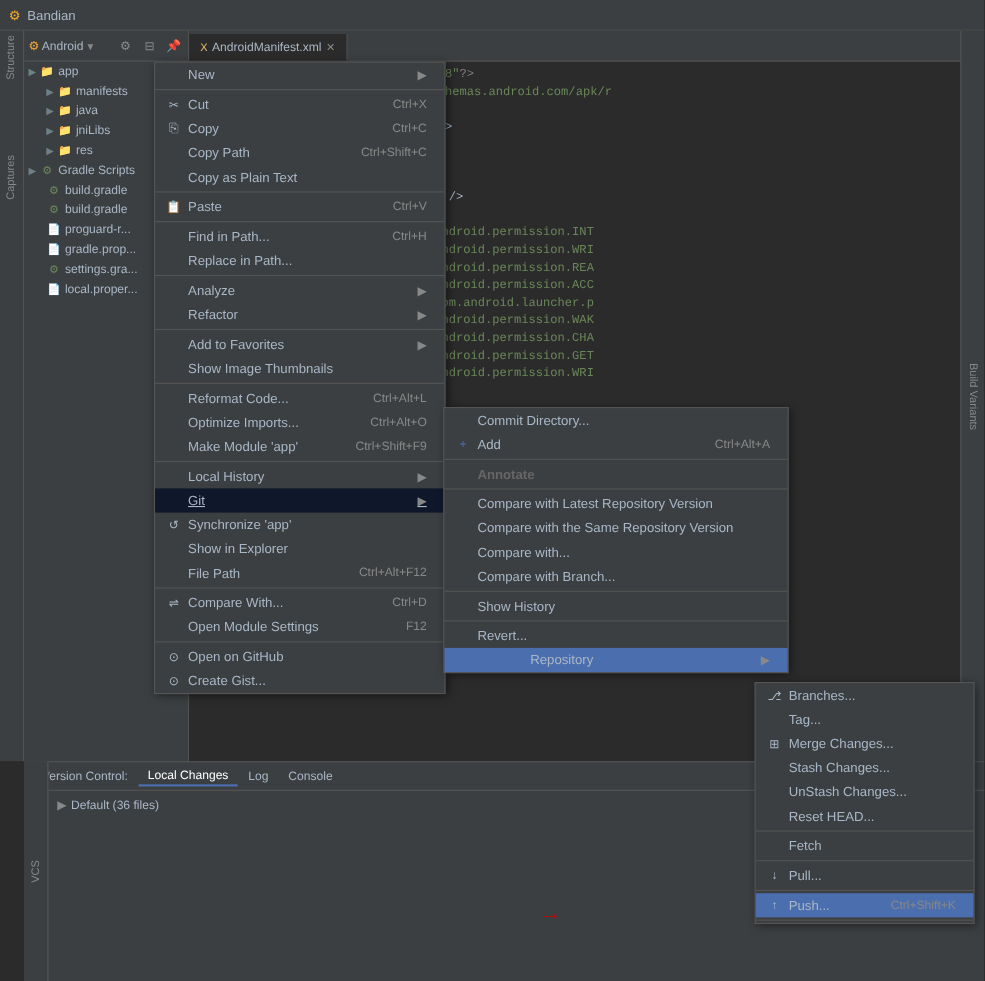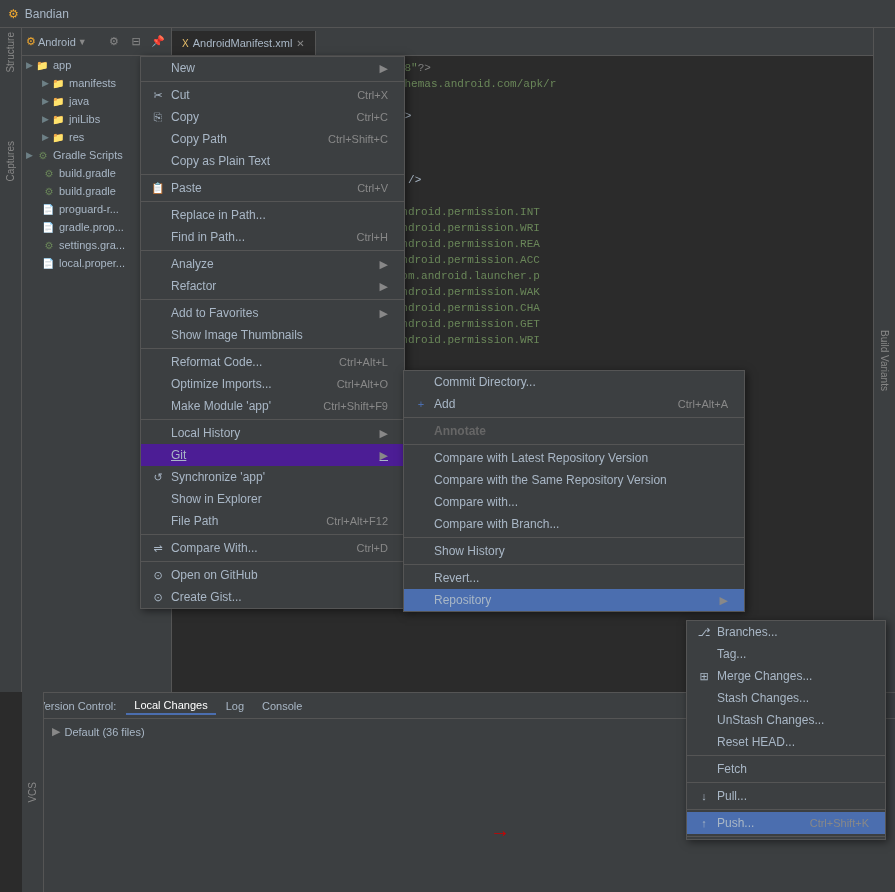--- a/index.html
+++ b/index.html
@@ -171,21 +171,21 @@
       height: 1px;
       background: #555;
       margin: 2px 0;
     }
 
     
     .submenu-git {
       position: absolute;
       top: 370px;
       left: 403px;
-      width: 342px;
+      width: 314px;
       background: #3c3f41;
       border: 1px solid #555;
       box-shadow: 2px 2px 8px rgba(0,0,0,0.5);
       z-index: 101;
       font-size: 12px;
     }
 
     
     .submenu-repo {
       position: absolute;
@@ -485,27 +485,27 @@
   </div>
   <div class="menu-separator"></div>
   <div class="menu-item">
     <span class="menu-item-icon">📋</span>
     <span class="menu-item-label">Paste</span>
     <span class="menu-item-shortcut">Ctrl+V</span>
   </div>
   <div class="menu-separator"></div>
   <div class="menu-item">
     <span class="menu-item-icon"></span>
-    <span class="menu-item-label">Replace in Path...</span>
-  </div>
-  <div class="menu-item">
-    <span class="menu-item-icon"></span>
     <span class="menu-item-label">Find in Path...</span>
     <span class="menu-item-shortcut">Ctrl+H</span>
   </div>
+  <div class="menu-item">
+    <span class="menu-item-icon"></span>
+    <span class="menu-item-label">Replace in Path...</span>
+  </div>
   <div class="menu-separator"></div>
   <div class="menu-item">
     <span class="menu-item-icon"></span>
     <span class="menu-item-label">Analyze</span>
     <span class="menu-item-arrow">▶</span>
   </div>
   <div class="menu-item">
     <span class="menu-item-icon"></span>
     <span class="menu-item-label">Refactor</span>
     <span class="menu-item-arrow">▶</span>
@@ -535,21 +535,21 @@
     <span class="menu-item-icon"></span>
     <span class="menu-item-label">Make Module 'app'</span>
     <span class="menu-item-shortcut">Ctrl+Shift+F9</span>
   </div>
   <div class="menu-separator"></div>
   <div class="menu-item">
     <span class="menu-item-icon"></span>
     <span class="menu-item-label">Local History</span>
     <span class="menu-item-arrow">▶</span>
   </div>
-  <div class="menu-item highlighted" style="background:#4c1d95;text-decoration:underline;">
+  <div class="menu-item highlighted" style="background:#0f172a;text-decoration:underline;">
     <span class="menu-item-icon"></span>
     <span class="menu-item-label">Git</span>
     <span class="menu-item-arrow">▶</span>
   </div>
   <div class="menu-item">
     <span class="menu-item-icon">↺</span>
     <span class="menu-item-label">Synchronize 'app'</span>
   </div>
   <div class="menu-item">
     <span class="menu-item-icon"></span>
@@ -559,20 +559,25 @@
     <span class="menu-item-icon"></span>
     <span class="menu-item-label">File Path</span>
     <span class="menu-item-shortcut">Ctrl+Alt+F12</span>
   </div>
   <div class="menu-separator"></div>
   <div class="menu-item">
     <span class="menu-item-icon">⇌</span>
     <span class="menu-item-label">Compare With...</span>
     <span class="menu-item-shortcut">Ctrl+D</span>
   </div>
+  <div class="menu-item">
+    <span class="menu-item-icon"></span>
+    <span class="menu-item-label">Open Module Settings</span>
+    <span class="menu-item-shortcut">F12</span>
+  </div>
   <div class="menu-separator"></div>
   <div class="menu-item">
     <span class="menu-item-icon">⊙</span>
     <span class="menu-item-label">Open on GitHub</span>
   </div>
   <div class="menu-item">
     <span class="menu-item-icon">⊙</span>
     <span class="menu-item-label">Create Gist...</span>
   </div>
 </div>
@@ -612,21 +617,21 @@
   <div class="menu-separator"></div>
   <div class="menu-item">
     <span class="menu-item-icon"></span>
     <span class="menu-item-label">Show History</span>
   </div>
   <div class="menu-separator"></div>
   <div class="menu-item">
     <span class="menu-item-icon"></span>
     <span class="menu-item-label">Revert...</span>
   </div>
-  <div class="menu-item highlighted" style="background:#4b6eaf;">
+  <div class="menu-item highlighted" style="background:#4b6eaf;gap:48px;">
     <span class="menu-item-icon"></span>
     <span class="menu-item-label">Repository</span>
     <span class="menu-item-arrow">▶</span>
   </div>
 </div>
 
 <div class="submenu-repo">
   <div class="menu-item">
     <span class="menu-item-icon" style="color:#a9b7c6;">⎇</span>
     <span class="menu-item-label">Branches...</span>

